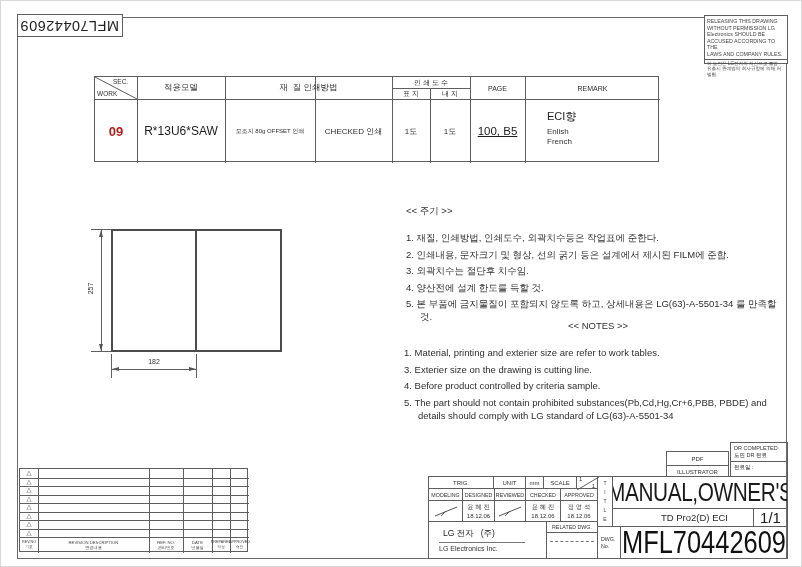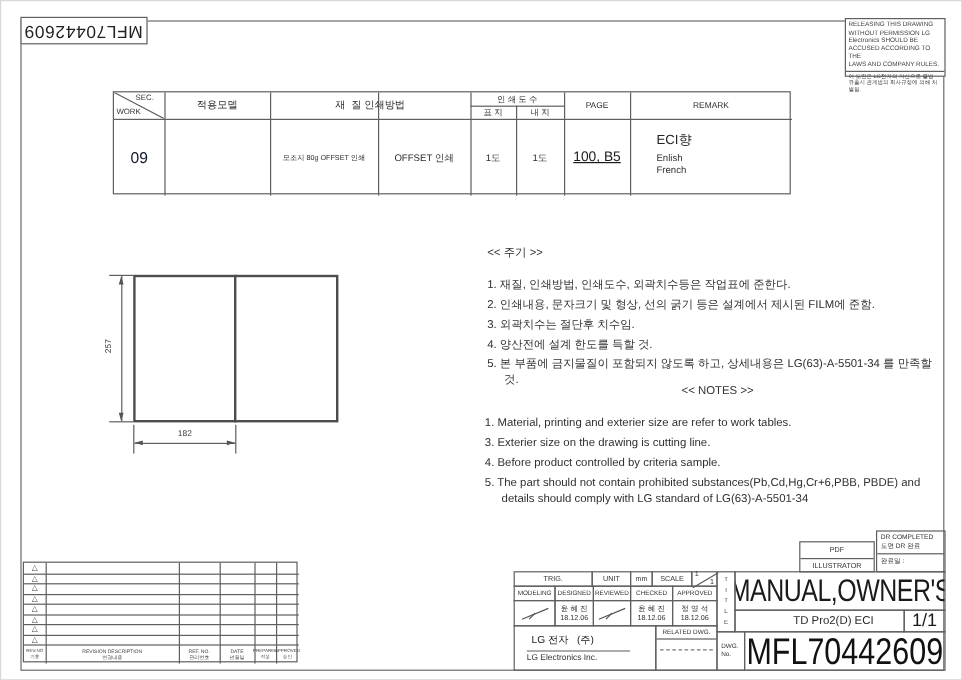--- a/index.html
+++ b/index.html
@@ -71,23 +71,24 @@
     <div class="abs" style="left:2px;top:13px;font-size:6.5px;color:#333;">WORK</div>
 
     <div class="abs cell" style="left:130px;top:0;width:167px;height:22px;font-size:8.5px;color:#2b2b2b;white-space:pre;">재  질 인쇄방법</div>
     <div class="abs cell" style="left:42px;top:0;width:88px;height:22px;font-size:8.5px;color:#2b2b2b;">적용모델</div>
     <div class="abs cell" style="left:297px;top:0;width:78px;height:11px;font-size:7px;color:#2b2b2b;">인 쇄 도 수</div>
     <div class="abs cell" style="left:297px;top:11px;width:38px;height:11px;font-size:7px;color:#2b2b2b;">표 지</div>
     <div class="abs cell" style="left:335px;top:11px;width:40px;height:11px;font-size:7px;color:#2b2b2b;">내 지</div>
     <div class="abs cell" style="left:375px;top:0;width:55px;height:22px;font-size:7px;color:#2b2b2b;">PAGE</div>
     <div class="abs cell" style="left:430px;top:0;width:135px;height:22px;font-size:7px;color:#2b2b2b;">REMARK</div>
 
-    <div class="abs cell" style="left:0;top:22px;width:42px;height:64px;font-size:13px;font-weight:400;color:#0f172a;">09</div>
+    <div class="abs cell" style="left:0;top:22px;width:42px;height:64px;font-size:13px;font-weight:700;color:#b91c1c;">09</div>
+    <div class="abs cell" style="left:42px;top:22px;width:88px;height:64px;font-size:12px;color:#1c1c1c;">R*13U6*SAW</div>
     <div class="abs cell" style="left:130px;top:22px;width:90px;height:64px;font-size:6px;color:#2b2b2b;">모조지 80g OFFSET 인쇄</div>
-    <div class="abs cell" style="left:220px;top:22px;width:77px;height:64px;font-size:8px;color:#2b2b2b;">OFFSET 인쇄</div>
+    <div class="abs cell" style="left:220px;top:22px;width:77px;height:64px;font-size:8px;color:#2b2b2b;">CHECKED 인쇄</div>
     <div class="abs cell" style="left:297px;top:22px;width:38px;height:64px;font-size:8px;color:#2b2b2b;">1도</div>
     <div class="abs cell" style="left:335px;top:22px;width:40px;height:64px;font-size:8px;color:#2b2b2b;">1도</div>
     <div class="abs cell" style="left:375px;top:22px;width:55px;height:64px;font-size:11.5px;color:#1c1c1c;text-decoration:underline;">100, B5</div>
     <div class="abs" style="left:452px;top:32px;width:110px;">
       <div style="font-size:11px;color:#222;">ECI향</div>
       <div style="font-size:8px;color:#333;margin-top:3px;">Enlish</div>
       <div style="font-size:8px;color:#333;margin-top:1px;">French</div>
     </div>
   </div>
 

